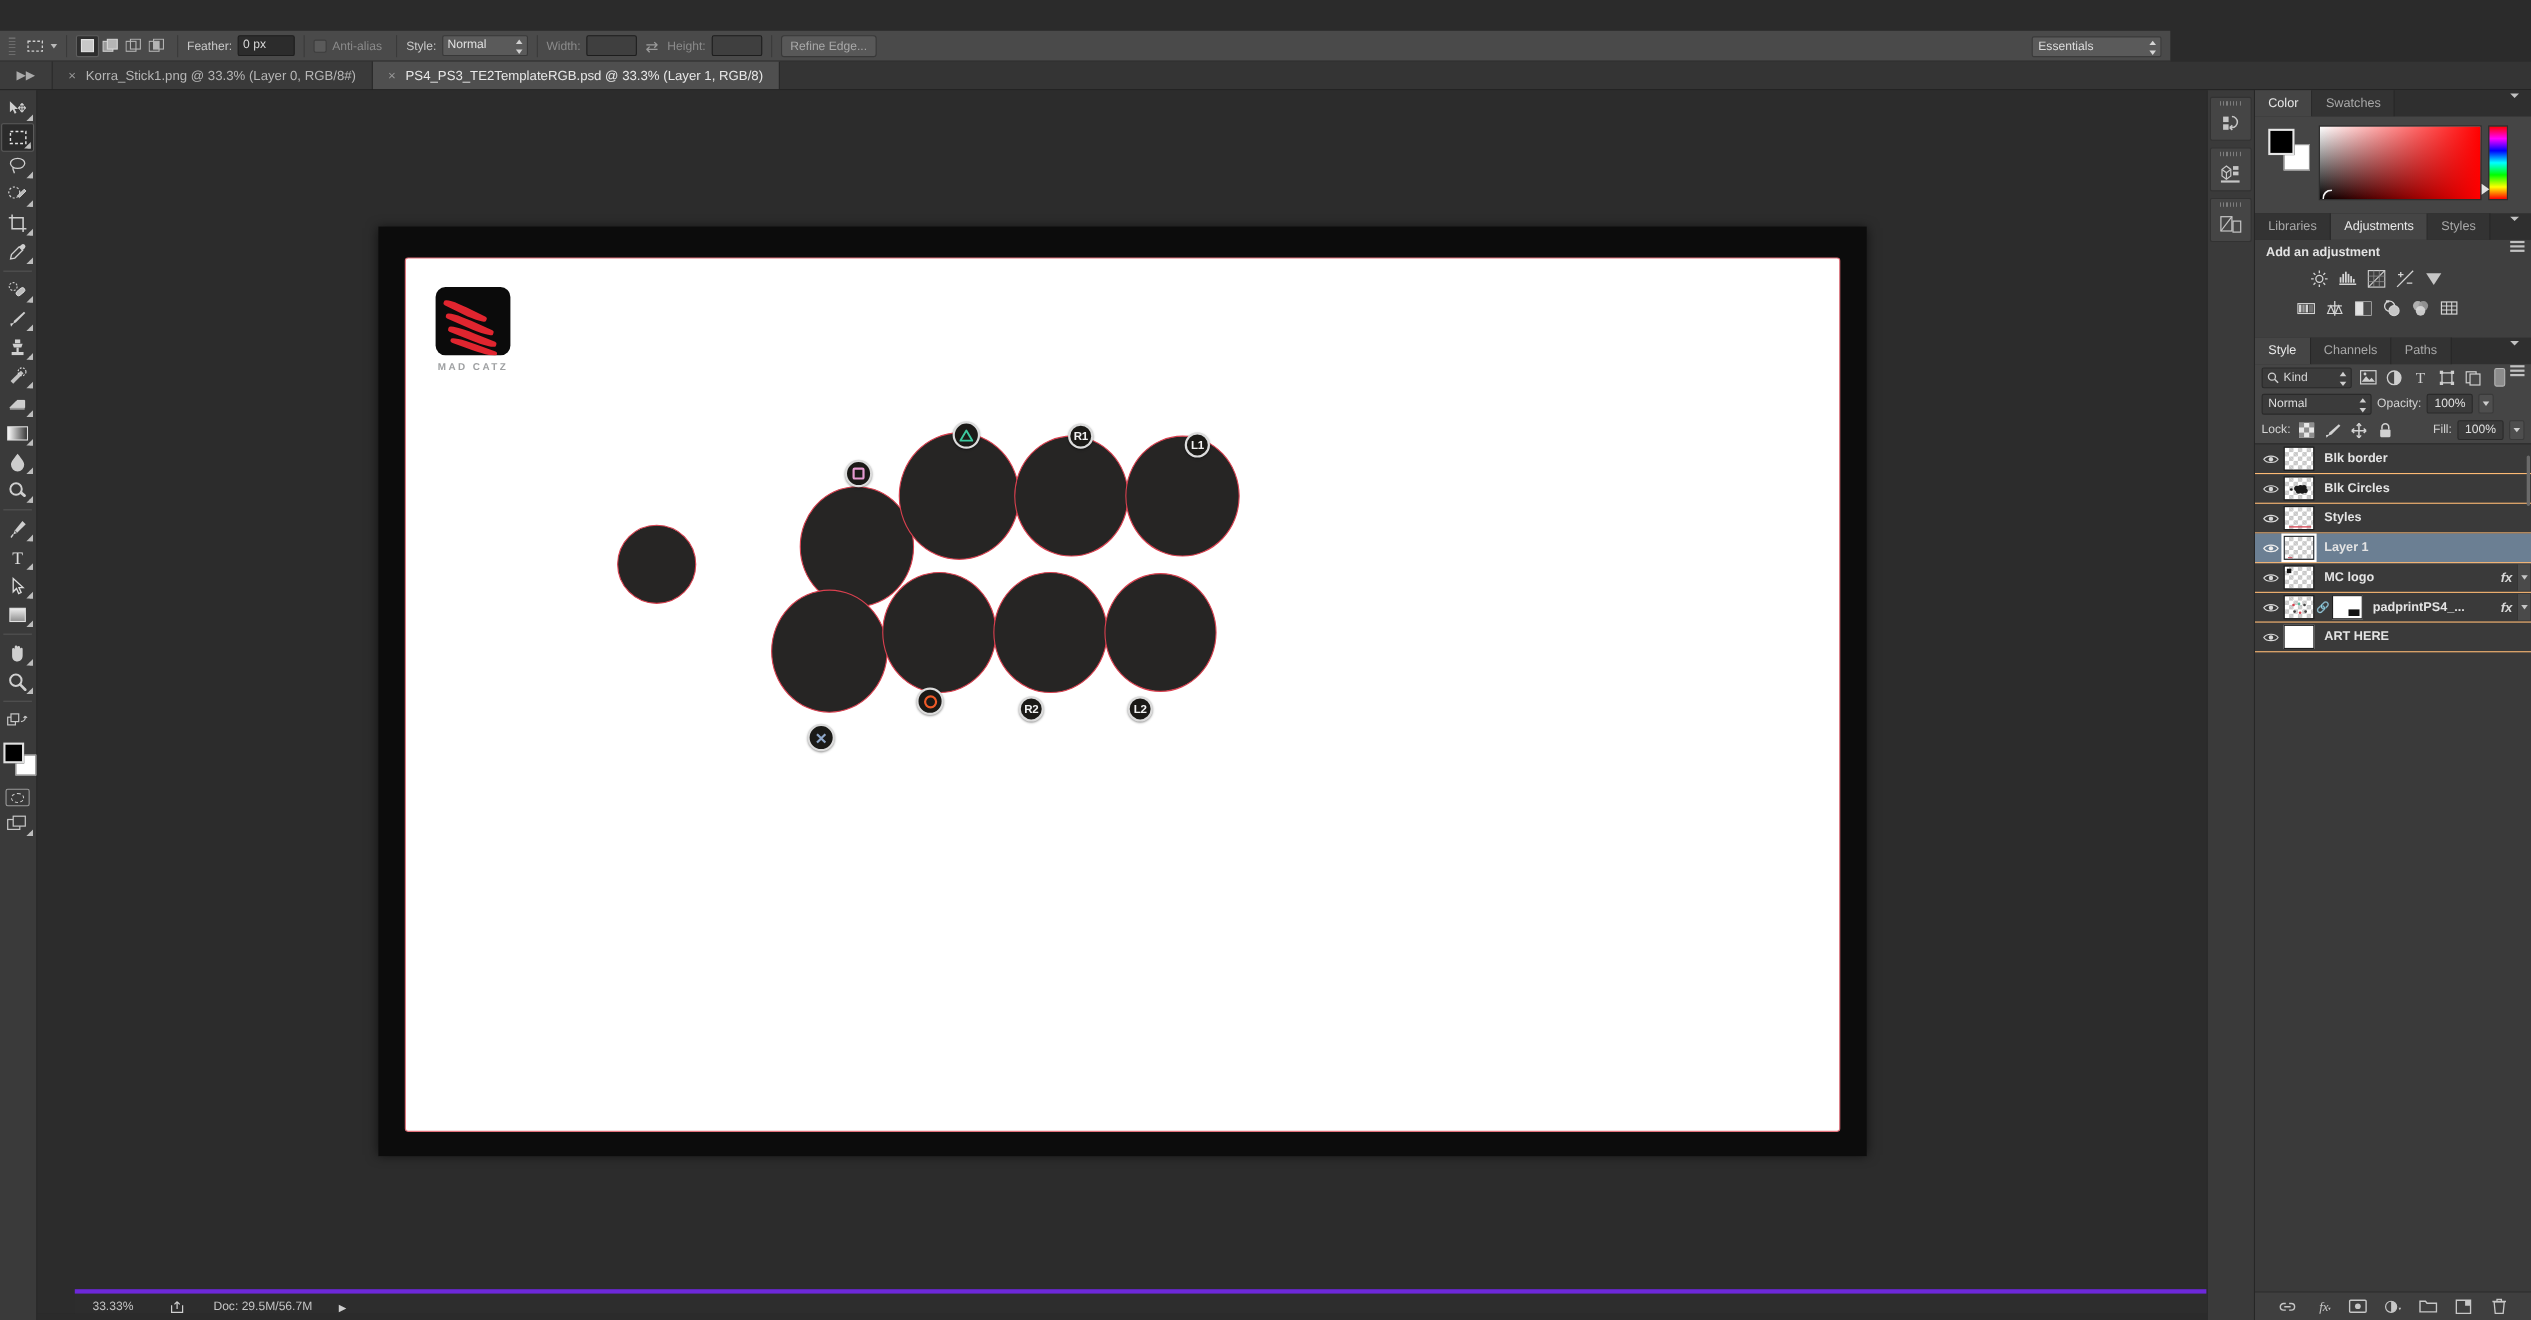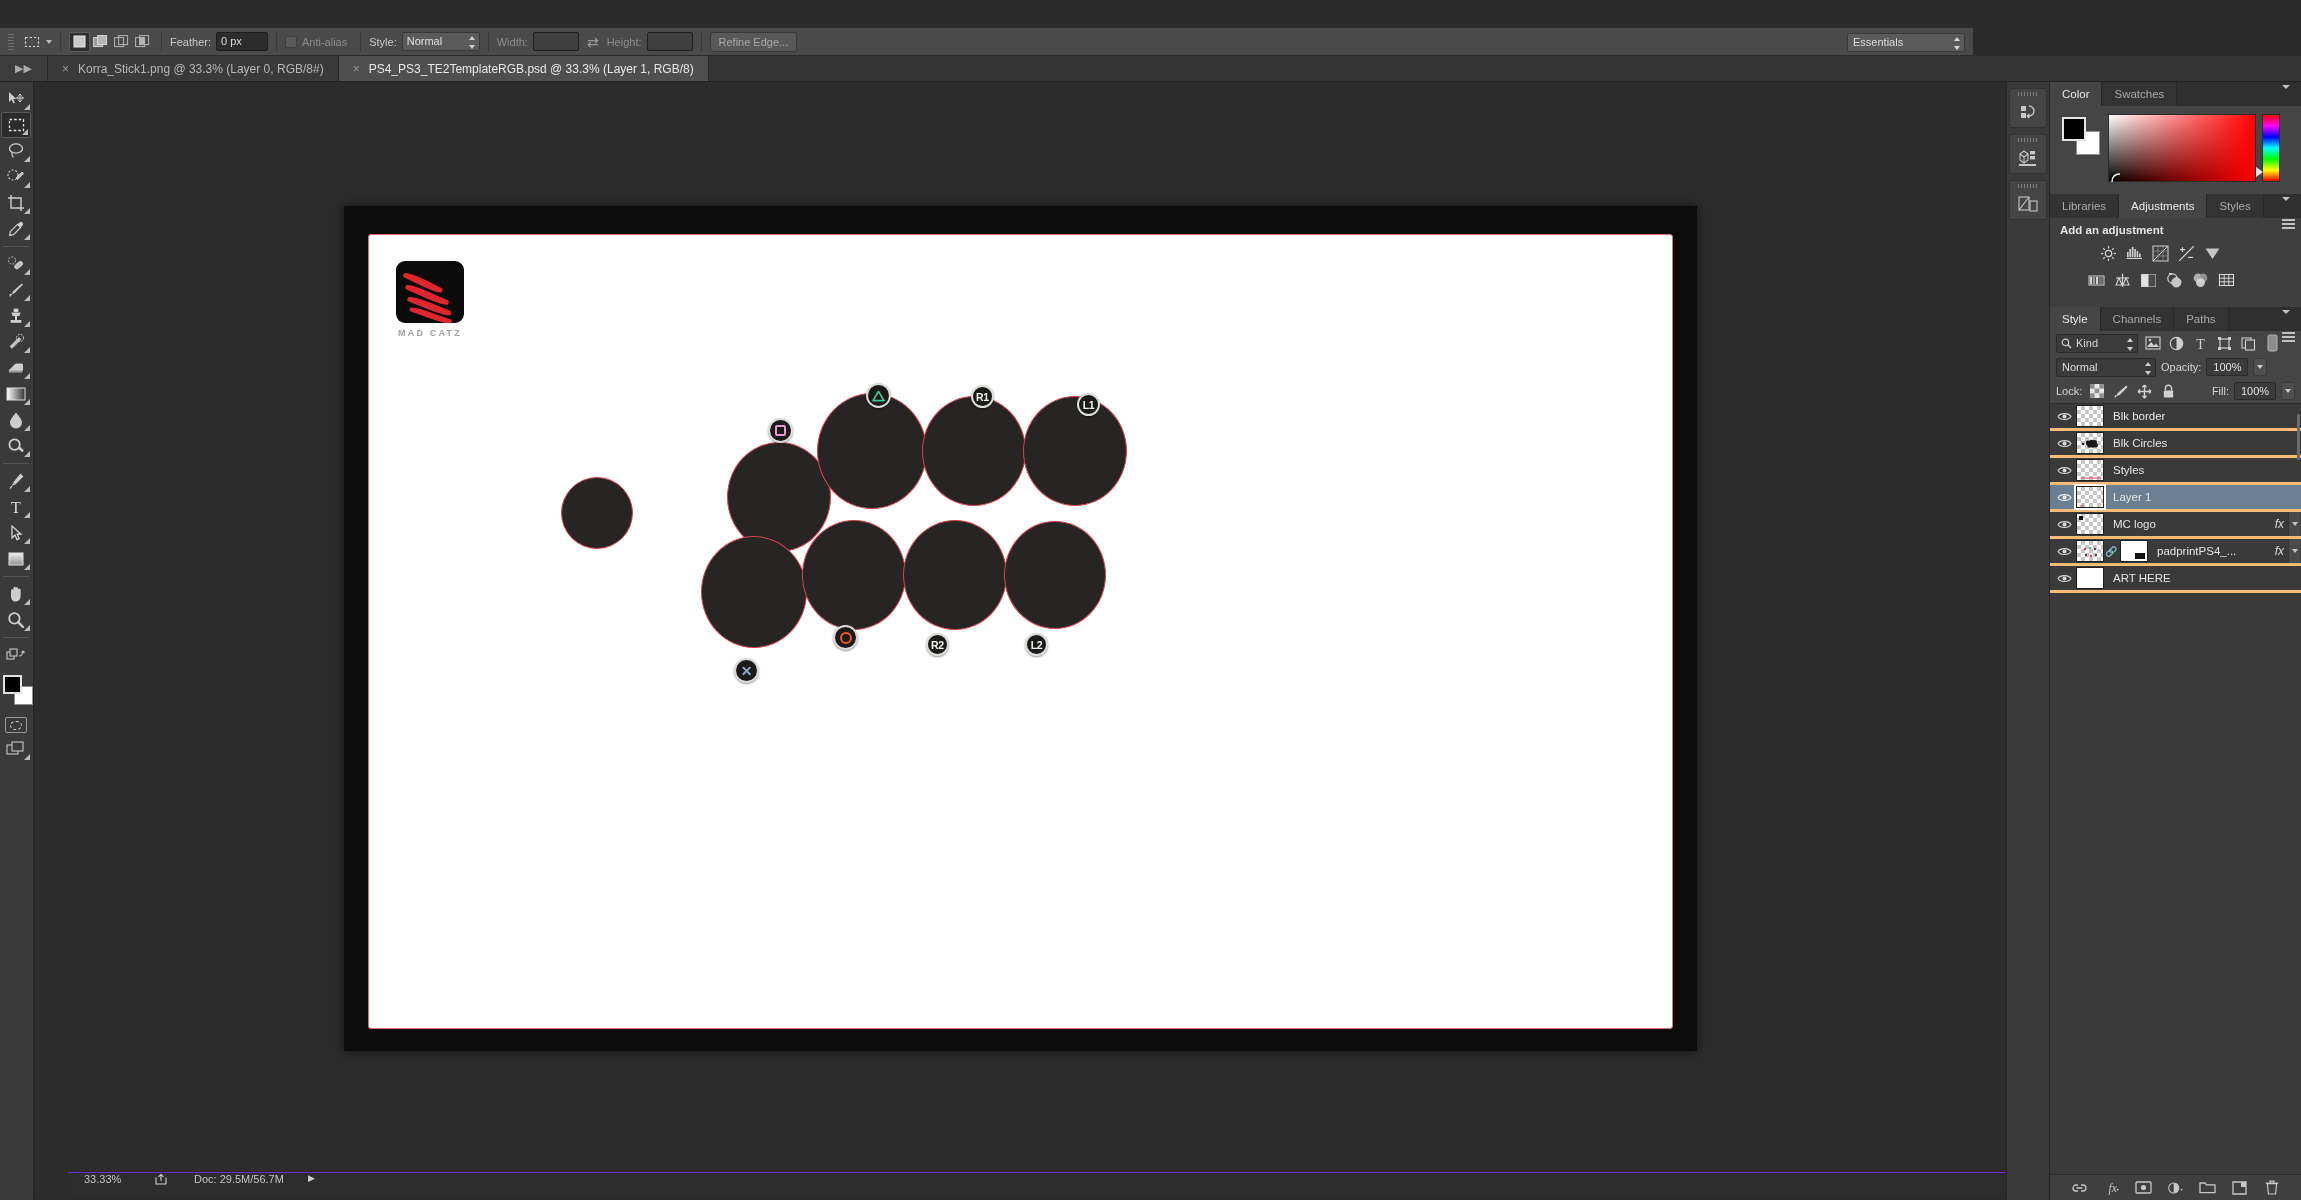--- a/index.html
+++ b/index.html
@@ -161,22 +161,22 @@
   .te2-mark { position: relative; width: 330px; height: 66px; }
   .te2-bar { position: absolute; background: linear-gradient(180deg,#ee2b37 0%, #c4121d 100%); }
   .te2-bar.grey { background: linear-gradient(180deg,#f2f2f2 0%, #a9acae 100%); }
   .te2-tagline { margin-top: 3px; font-size: 11.5px; font-weight: bold; letter-spacing: 1.1px; white-space: nowrap; }
   .te2-tagline .g { color: #c9c9c9; }
   .te2-tagline .r { color: #e1202e; }
 
   
   .statusbar {
     position: absolute; left: 34px; bottom: 0; width: 1972px; height: 22px;
-    background: #2d2d2d; border-top: 1px solid #6d28d9;
-    display: flex; align-items: flex-start; gap: 10px; font-size: 11px; color: #c5c5c5;
+    background: #2d2d2d; border-top: 4px solid #6d28d9;
+    display: flex; align-items: flex-end; gap: 10px; font-size: 11px; color: #c5c5c5;
   }
   .sb-zoom { width: 70px; padding-left: 16px; }
   .sb-ic { width: 26px; display: flex; align-items: center; justify-content: center; color: #cfcfcf; }
   .sb-doc { padding-left: 10px; }
   .sb-arrow { margin-left: 14px; color: #cfcfcf; font-size: 9px; }
 
   
   .rightrail {
     position: absolute; left: 2006px; top: 82px; width: 44px; height: 1118px;
     background: #3a3a3a; border-left: 1px solid #262626; border-right: 1px solid #262626;
@@ -239,22 +239,22 @@
   .lbl-sm { font-size: 11px; color: #d3d3d3; }
   .num-field { width: 42px; height: 18px; background: #3b3b3b; border: 1px solid #2a2a2a; border-radius: 2px;
     color: #e0e0e0; font-size: 11px; line-height: 16px; text-align: center; }
   .mini-caret { width: 14px; height: 18px; background: #4e4e4e; border: 1px solid #3a3a3a; border-radius: 2px;
     display: flex; align-items: center; justify-content: center; }
   .mini-caret i { width: 0; height: 0; border-left: 3.5px solid transparent; border-right: 3.5px solid transparent; border-top: 4px solid #cfcfcf; }
   .lock-ic { width: 19px; height: 18px; display: flex; align-items: center; justify-content: center; }
 
   .layerlist { background: #3a3a3a; border-top: 1px solid #2c2c2c; }
   .layer {
-    display: flex; align-items: center; height: 27px; border-bottom: 3px solid #fdba74;
-    padding-left: 2px; position: relative;
+    display: flex; align-items: center; height: 27px; border-bottom: 1px solid #fdba74;
+    padding-left: 2px; position: relative; font-weight: bold;
   }
   .layer.selected { background: #6b7f93; }
   .eye { width: 24px; display: flex; align-items: center; justify-content: center; }
   .thumb { width: 28px; height: 22px; border: 1px solid #1f1f1f; position: relative; overflow: hidden;
     background-image:
       linear-gradient(45deg,#c8c8c8 25%,transparent 25%,transparent 75%,#c8c8c8 75%),
       linear-gradient(45deg,#c8c8c8 25%,#fff 25%,#fff 75%,#c8c8c8 75%);
     background-size: 8px 8px; background-position: 0 0, 4px 4px; }
   .thumb.white { background: #fff; background-image: none; }
   .thumb.sel-out { outline: 2px solid #ffffff; outline-offset: 0px; }

